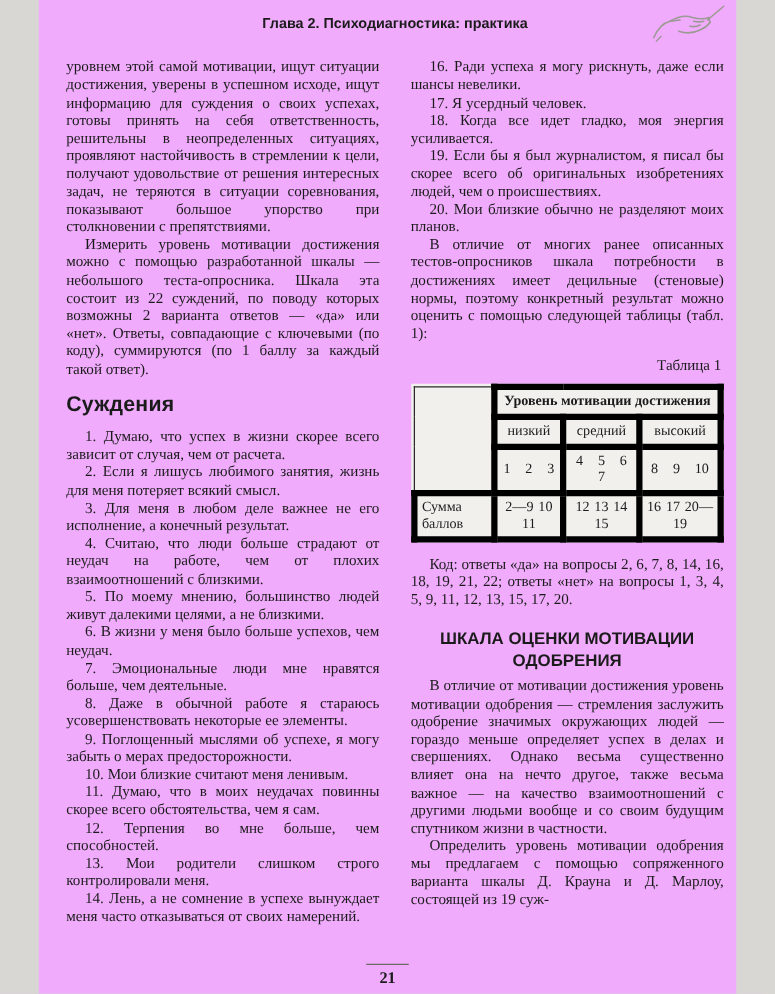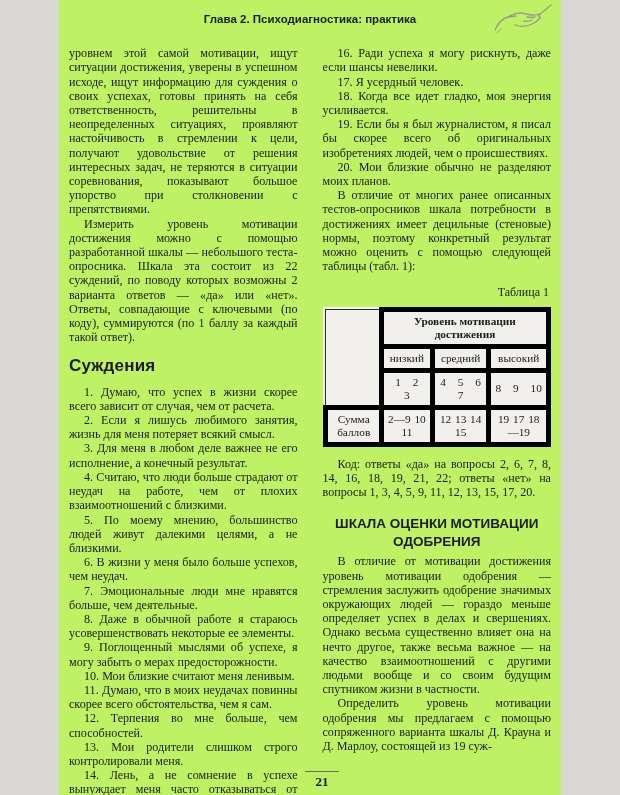--- a/index.html
+++ b/index.html
@@ -1,27 +1,27 @@
 <!DOCTYPE html>
 <html lang="ru"><head>
 <meta charset="utf-8">
 <style>
   * { margin:0; padding:0; box-sizing:border-box; }
   html,body { background:#d8d7d4; }
   .page {
     position:relative;
-    width:502px; height:795px;
+    width:558px; height:795px;
     margin:0 auto;
-    background:#bef264;
+    background:#f0abfc;
     color:#1b1b1b;
     font-family:"Liberation Serif", serif;
     font-size:12.1px;
     line-height:14.2px;
     overflow:hidden;
-    padding:8px 10px 0 10px;
+    padding:8px 10px 0 22px;
   }
   .page-header {
     position:relative;
     text-align:center;
     font-family:"Liberation Sans", sans-serif;
     font-weight:bold;
     font-size:11.5px;
     padding-top:4px;
     margin-bottom:20px;
   }
@@ -65,25 +65,25 @@
   table.norms-table td, table.norms-table th {
     border:5px solid #000000;
     padding:3px 3px;
     text-align:center;
     vertical-align:middle;
     font-weight:normal;
   }
   table.norms-table th.table-title { font-weight:bold; }
   table.norms-table td.corner-cell { border:1px solid #2a2a2a; }
   table.norms-table tr.scores-row td { word-spacing:9px; }
-  table.norms-table td.row-label { text-align:center; padding-left:4px; }
+  table.norms-table td.row-label { text-align:left; padding-left:4px; }
   table.norms-table tr.values-row td.val { word-spacing:1px; }
   .page-footer {
     position:absolute;
-    bottom:6px; left:12px;
+    bottom:6px; left:0;
     width:100%;
     text-align:center;
   }
   .footer-rule {
     width:34px; height:1px;
     background:#6a6a66;
     margin:0 auto 3px auto;
   }
   .page-number {
     font-family:"Liberation Serif", serif;
@@ -157,21 +157,21 @@
           </tr>
           <tr class="scores-row">
             <td>1 2 3</td>
             <td>4 5 6 7</td>
             <td>8 9 10</td>
           </tr>
           <tr class="values-row">
             <td class="row-label">Сумма баллов</td>
             <td class="val">2—9 10 11</td>
             <td class="val">12 13 14 15</td>
-            <td class="val">19 17 18—19</td>
+            <td class="val">16 17 20—19</td>
           </tr>
         </tbody>
       </table>
 
       <p>Код: ответы «да» на вопросы 2, 6, 7, 8, 14, 16, 18, 19, 21, 22; ответы «нет» на вопросы 1, 3, 4, 5, 9, 11, 12, 13, 15, 17, 20.</p>
 
       <h3 class="approval-heading">ШКАЛА ОЦЕНКИ МОТИВАЦИИ ОДОБРЕНИЯ</h3>
 
       <p>В отличие от мотивации достижения уровень мотивации одобрения — стремления заслужить одобрение значимых окружающих людей — гораздо меньше определяет успех в делах и свершениях. Однако весьма существенно влияет она на нечто другое, также весьма важное — на качество взаимоотношений с другими людьми вообще и со своим будущим спутником жизни в частности.</p>
       <p>Определить уровень мотивации одобрения мы предлагаем с помощью сопряженного варианта шкалы Д. Крауна и Д. Марлоу, состоящей из 19 суж-</p>

